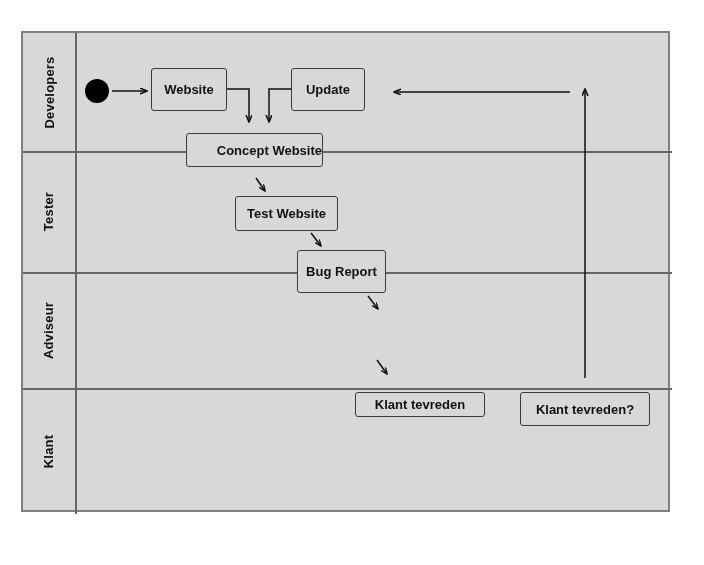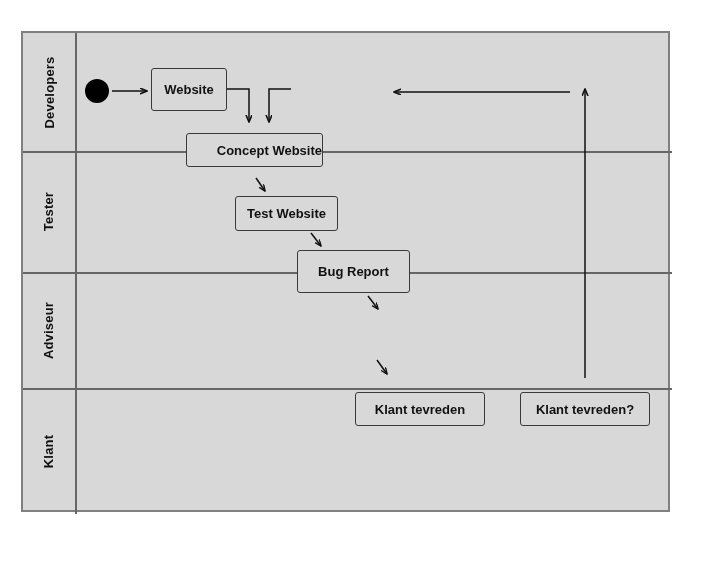--- a/index.html
+++ b/index.html
@@ -165,35 +165,38 @@
 
     <line x1="570" y1="92" x2="394" y2="92" stroke="#111111" stroke-width="1.5" marker-end="url(#arrowhead)"></line>
   </svg>
 
   <div class="start-node" style="left:85px; top:79px;"></div>
 
   <div class="node" style="left:151px; top:68px; width:76px; height:43px;">
     <span>Website</span>
   </div>
 
+  <div class="node" style="left:291px; top:68px; width:74px; height:43px;">
+    <span>Update</span>
+  </div>
 
   <div class="node" style="left:186px; top:133px; width:137px; height:34px;justify-content:flex-end;">
     <span>Concept Website</span>
   </div>
 
   <div class="node" style="left:235px; top:196px; width:103px; height:35px;">
     <span>Test Website</span>
   </div>
 
-  <div class="node" style="left:297px; top:250px; width:113px; height:43px;">
+  <div class="node" style="left:297px; top:250px; width:89px; height:43px;">
     <span>Bug Report</span>
   </div>
 
 
-  <div class="node" style="left:355px; top:392px; width:130px; height:34px;">
+  <div class="node" style="left:355px; top:392px; width:130px; height:25px;">
     <span>Klant tevreden</span>
   </div>
 
   <div class="node" style="left:520px; top:392px; width:130px; height:34px;">
     <span>Klant tevreden?</span>
   </div>
 
 </div>
 
 </body></html>

